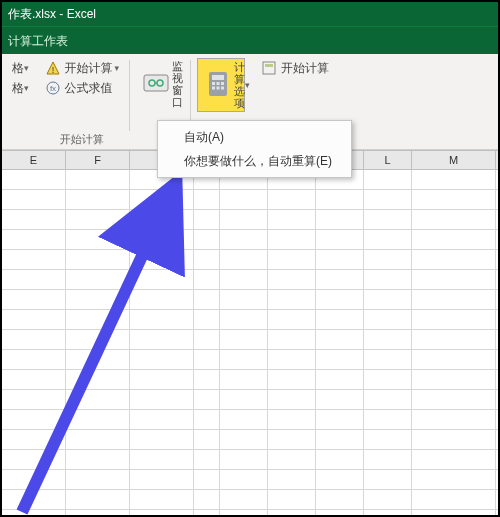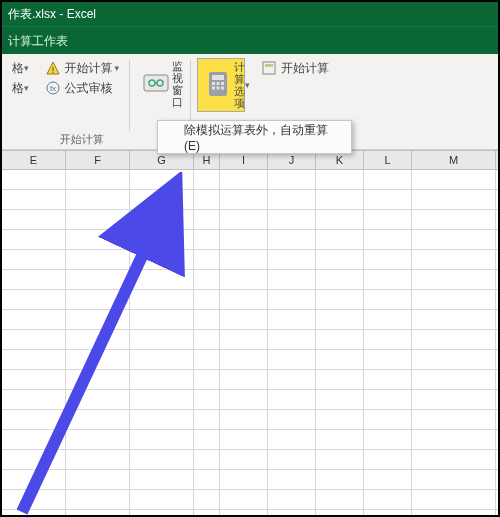--- a/index.html
+++ b/index.html
@@ -61,21 +61,21 @@
       <span>开始计算</span>
       <span class="drop-arrow" style="margin-left:2px;">▾</span>
     </div>
     <div class="small-btn">
       <span class="ic">
         <svg width="16" height="16">
             <circle cx="8" cy="8" r="6" fill="none" stroke="#5b7a99" stroke-width="1"></circle>
             <text x="8" y="11" font-size="8" text-anchor="middle" fill="#5b7a99">fx</text>
           </svg>
       </span>
-      <span>公式审核</span>
+      <span>公式求值</span>
     </div>
     <div class="group-label">开始计算</div>
   </div>
 
   <div class="group-divider"></div>
 
   <div class="group" style="align-items:center;">
     <div class="big-btn">
       <span class="ic">
         <svg width="32" height="32">
@@ -332,21 +332,24 @@
       <div class="cell" style="width: 48px;"></div>
       <div class="cell" style="width: 48px;"></div>
       <div class="cell" style="width: 48px;"></div>
       <div class="cell" style="width: 48px;"></div>
       <div class="cell" style="width: 84px;"></div>
     </div>
   </div>
 
 <div class="menu">
   <div class="menu-item">
-    <span>除模拟运算表外，自动重算(E)</span>
+    <span>自动(A)</span>
+  </div>
+  <div class="menu-item">
+    <span>你想要做什么，自动重算(E)</span>
   </div>
 </div>
 
 <svg class="arrow" viewBox="0 0 200 350">
   <defs>
     <marker id="ah" markerWidth="8" markerHeight="8" refX="6" refY="4" orient="auto">
       <polygon id="ah-poly" points="0,0 8,4 0,8" fill="#4b49e8"></polygon>
     </marker>
   </defs>
   <line id="arrow-line" x1="10" y1="340" x2="160" y2="20" stroke="#4b49e8" stroke-width="12" marker-end="url(#ah)"></line>

